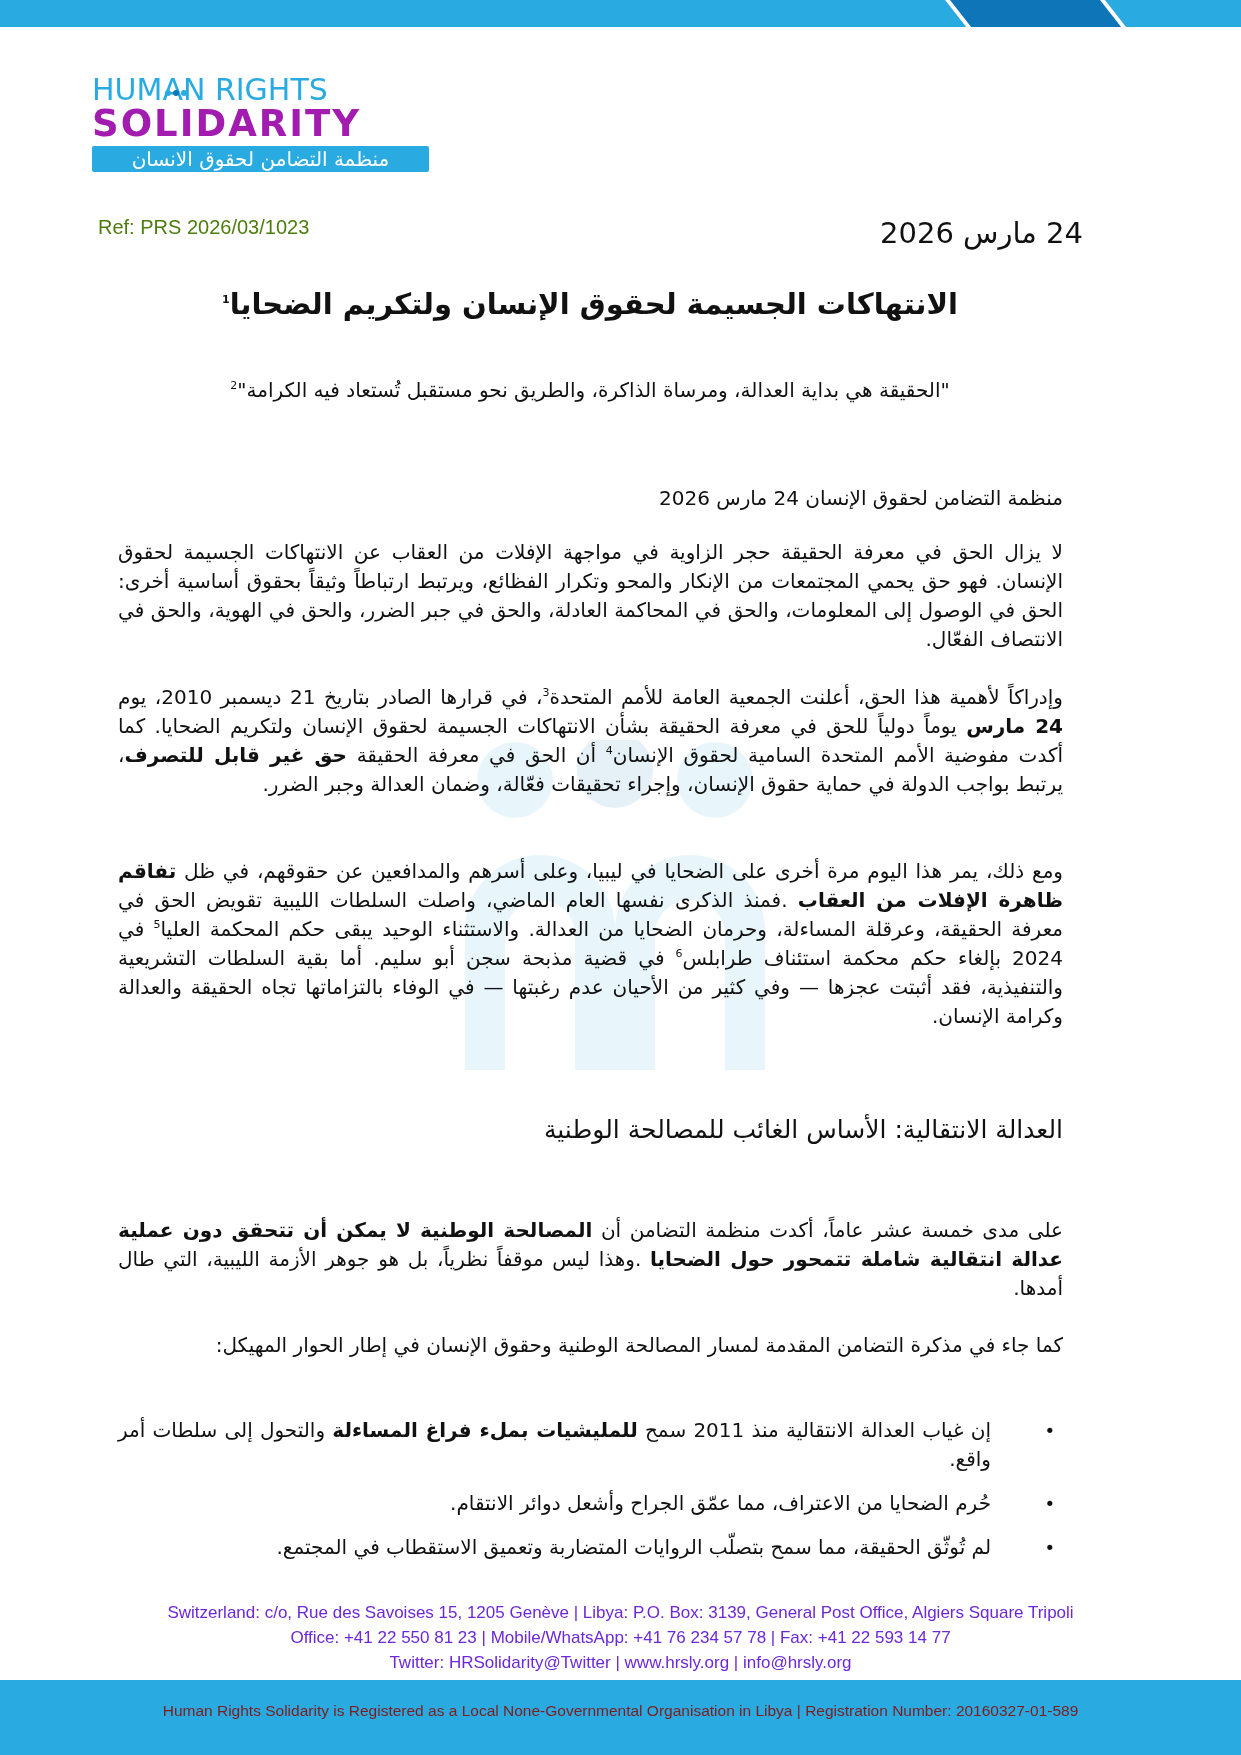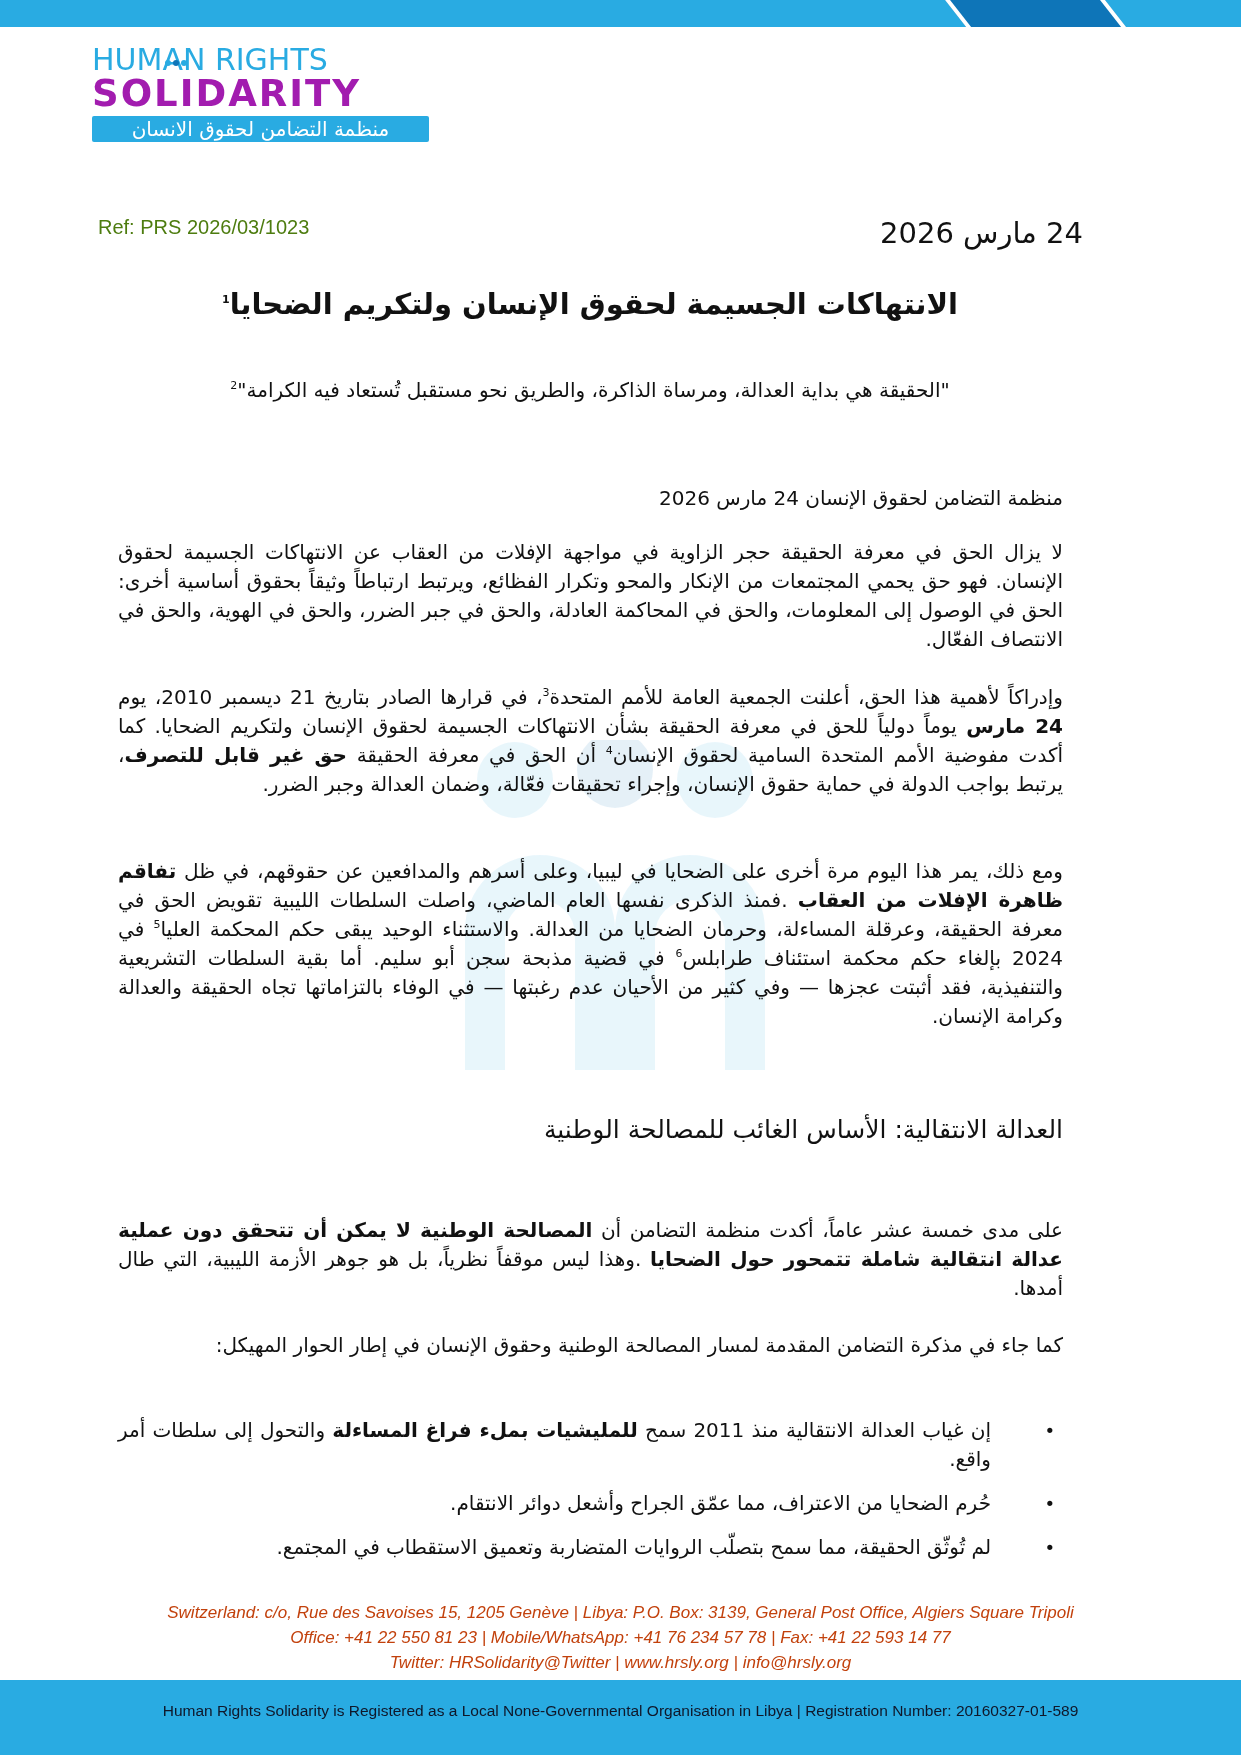--- a/index.html
+++ b/index.html
@@ -13,20 +13,21 @@
     position: absolute; top: 0; left: 945px; width: 150px; height: 27px;
     background: #0e75b8; transform: skewX(38deg); transform-origin: top left;
     border-left: 5px solid #ffffff; border-right: 5px solid #ffffff;
   }
 
   .logo { position: absolute; left: 92px; top: 44px; width: 340px; }
   .logo-line1 {
     font-family: "DejaVu Sans", sans-serif; font-size: 30px; letter-spacing: 0px;
     color: #29abe2; font-weight: normal; line-height: 32px; white-space: nowrap;
     position: relative;
+    margin-top: 30px;
   }
   .logo-dots { position: absolute; left: 73px; top: -4px; }
   .logo-dots span { display: inline-block; width: 6px; height: 6px; border-radius: 50%; background: #29abe2; margin-right: 2px; }
   .logo-dots span.mid { background: #0e75b8; }
   .logo-line2 {
     font-family: "DejaVu Sans", sans-serif; font-size: 37px; font-weight: bold;
     color: #a21caf; line-height: 36px; letter-spacing: 2px; white-space: nowrap;
   }
   .logo-ribbon {
     margin-top: 4px; width: 337px; height: 26px; background: #29abe2; border-radius: 2px;
@@ -54,23 +55,23 @@
   .section-heading { position: absolute; left: 118px; width: 945px; top: 1115px; direction: rtl; font-weight: normal; font-size: 25px; }
   .p4 { top: 1216px; }
   .p5 { top: 1331px; }
   .bullets { position: absolute; left: 118px; width: 945px; top: 1416px; direction: rtl; font-size: 20px; line-height: 29px; margin: 0; padding: 0; list-style: none; }
   .bullets li { position: relative; padding-right: 72px; margin-bottom: 15px; text-align: justify; }
   .bullets li .bullet { position: absolute; right: 8px; top: 0; font-size: 18px; }
   b { font-weight: bold; }
 
   .watermark { position: absolute; left: 455px; top: 740px; width: 320px; height: 330px; opacity: 0.10; }
 
-  .contact { position: absolute; left: 0; width: 1241px; top: 1600px; text-align: center; color: #c2410c; font-family: "Liberation Sans", sans-serif; font-size: 17px; line-height: 25px; font-style: italic; }
+  .contact { position: absolute; left: 0; width: 1241px; top: 1600px; text-align: center; color: #6d28d9; font-family: "Liberation Sans", sans-serif; font-size: 17px; line-height: 25px; }
   .bottom-bar { position: absolute; left: 0; top: 1680px; width: 1241px; height: 75px; background: #29abe2; }
-  .bottom-bar .reg { position: absolute; left: 0; width: 1241px; top: 22px; text-align: center; color: #0f172a; font-family: "Liberation Sans", sans-serif; font-size: 15.5px; }
+  .bottom-bar .reg { position: absolute; left: 0; width: 1241px; top: 22px; text-align: center; color: #7f1d1d; font-family: "Liberation Sans", sans-serif; font-size: 15.5px; }
 </style>
 </head>
 <body>
 
 <div class="top-bar">
   <div class="stripe-dark"></div>
 </div>
 
 <div class="logo">
   <div class="logo-line1">

